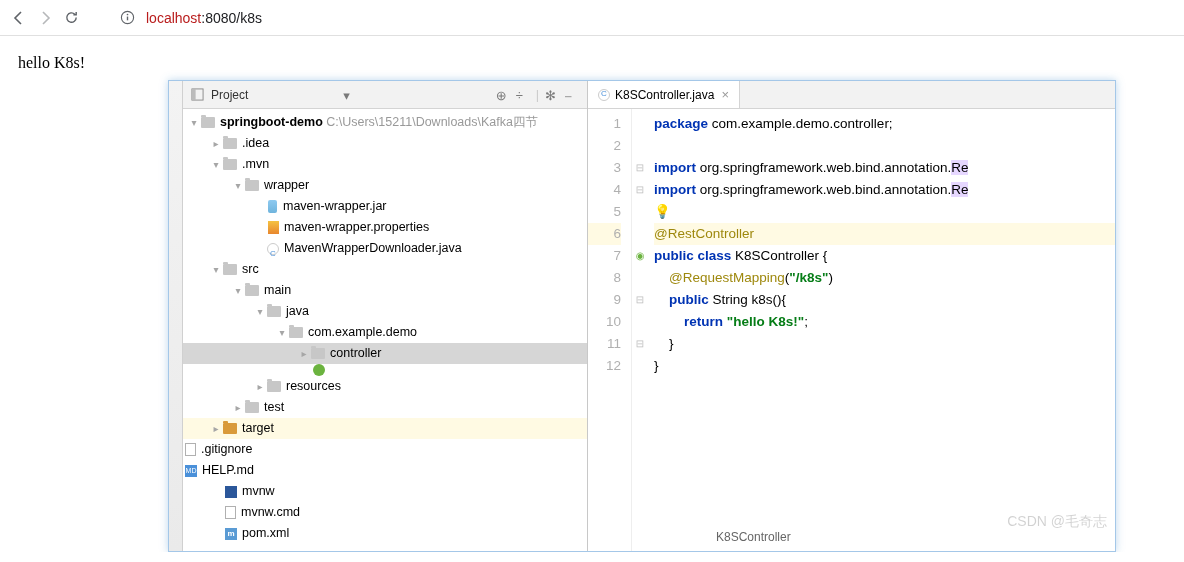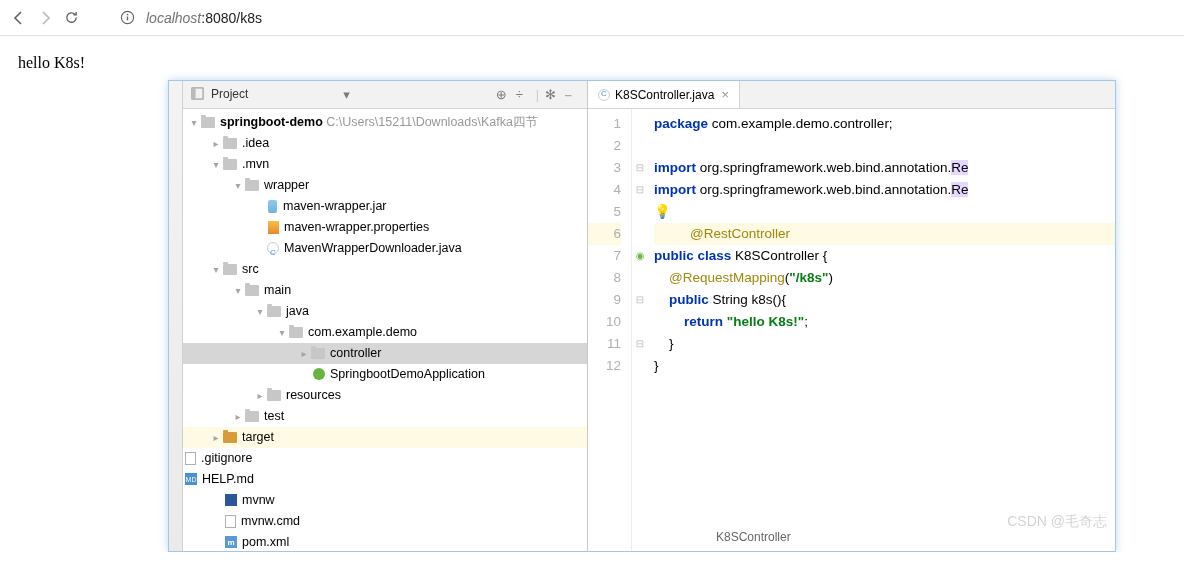--- a/index.html
+++ b/index.html
@@ -1,20 +1,20 @@
 <!DOCTYPE html>
 <html><head>
   <meta charset="utf-8">
   <style>
     * { margin: 0; padding: 0; box-sizing: border-box; font-family: -apple-system, "Segoe UI", Arial, sans-serif; }
     body { background: #fff; width: 1184px; font-size: 13px; }
     .browser-bar { display: flex; align-items: center; padding: 5px 10px; gap: 8px; border-bottom: 1px solid #e0e0e0; height: 36px; }
     .nav-icon { width: 18px; height: 18px; display: flex; align-items: center; justify-content: center; color: #5f6368; cursor: pointer; }
     .address-field { flex: 0 1 auto; display: flex; align-items: center; gap: 10px; padding: 4px 10px; border-radius: 14px; font-size: 14px; }
-    .address-host { color: #737373; font-style: italic; }
+    .address-host { color: #b91c1c; }
     .address-path { color: #202124; }
     .page-text { padding: 18px 20px 8px 18px; font-size: 16px; color: #000; font-family: "Times New Roman", serif; }
     .ide-wrap { position: relative; margin-left: 168px; width: 948px; border: 1px solid #a4c7e8; box-shadow: 0 0 8px rgba(66,139,202,0.35); background: #fff; }
     .ide-cols { display: flex; height: 470px; }
     .side-strip { width: 14px; background: linear-gradient(#f3f3f3, #eaeaea); border-right: 1px solid #d0d0d0; }
     .proj-panel { width: 405px; display: flex; flex-direction: column; border-right: 1px solid #c8c8c8; }
     .proj-header { display: flex; align-items: center; height: 28px; padding: 0 8px; border-bottom: 1px solid #d4d4d4; background: #f2f2f2; gap: 6px; }
     .proj-title { font-size: 12px; color: #333; flex: 1; }
     .hdr-icon { width: 14px; height: 14px; color: #7a7a7a; }
     .tree { overflow: hidden; font-size: 12.5px; line-height: 21px; padding: 3px 0; }
@@ -41,21 +41,21 @@
     .tab-bar { height: 28px; border-bottom: 1px solid #d4d4d4; background: #f2f2f2; display: flex; align-items: stretch; }
     .tab { display: flex; align-items: center; padding: 0 10px; gap: 5px; background: #fff; border-right: 1px solid #d4d4d4; font-size: 12px; }
     .tab .java-ic { margin: 0; }
     .tab-close { color: #999; font-size: 13px; margin-left: 2px; }
     .editor-body { flex: 1; display: flex; font-family: "Consolas", "Courier New", monospace; font-size: 13.5px; line-height: 22px; }
     .gutter { width: 44px; text-align: right; color: #b0b0b0; padding: 4px 10px 0 0; border-right: 1px solid #eee; background: #fff; }
     .gutter .gn-hl { background: #fffae3; }
     .fold-strip { width: 16px; color: #c0c0c0; padding-top: 4px; font-size: 10px; text-align: center; }
     .code-area { flex: 1; padding: 4px 0 0 6px; position: relative; }
     .code-line { white-space: pre; }
-    .ln-hl { background: #fffae3; padding-left: 36px; }
+    .ln-hl { background: #fffae3; }
     .kw { color: #0033b3; font-weight: bold; }
     .ann { color: #9e880d; }
     .str { color: #067d17; font-weight: bold; }
     .cls { color: #000; }
     .hl-bg { background: #e6d7ff; }
     .bulb { color: #f0a020; }
     .crumb { position: absolute; bottom: 3px; left: 68px; font-size: 12px; color: #666; }
     .watermark { position: absolute; right: 8px; bottom: 20px; font-size: 14px; color: rgba(0,0,0,0.18); }
   </style>
 </head>
@@ -166,21 +166,20 @@
             <span class="folder-ic"></span>
             <span>com.example.demo</span>
           </div>
         <div class="tree-row row-sel" style="padding-left:116px">
             <span class="arrow">▸</span>
             <span class="folder-ic"></span>
             <span>controller</span>
           </div>
         <div class="tree-row" style="padding-left:128px">
             <span class="spring-ic"></span>
-            <span>SpringbootDemoApplication</span>
           </div>
         <div class="tree-row" style="padding-left:72px">
             <span class="arrow">▸</span>
             <span class="folder-ic"></span>
             <span>resources</span>
           </div>
         <div class="tree-row" style="padding-left:50px">
             <span class="arrow">▸</span>
             <span class="folder-ic"></span>
             <span>test</span>

